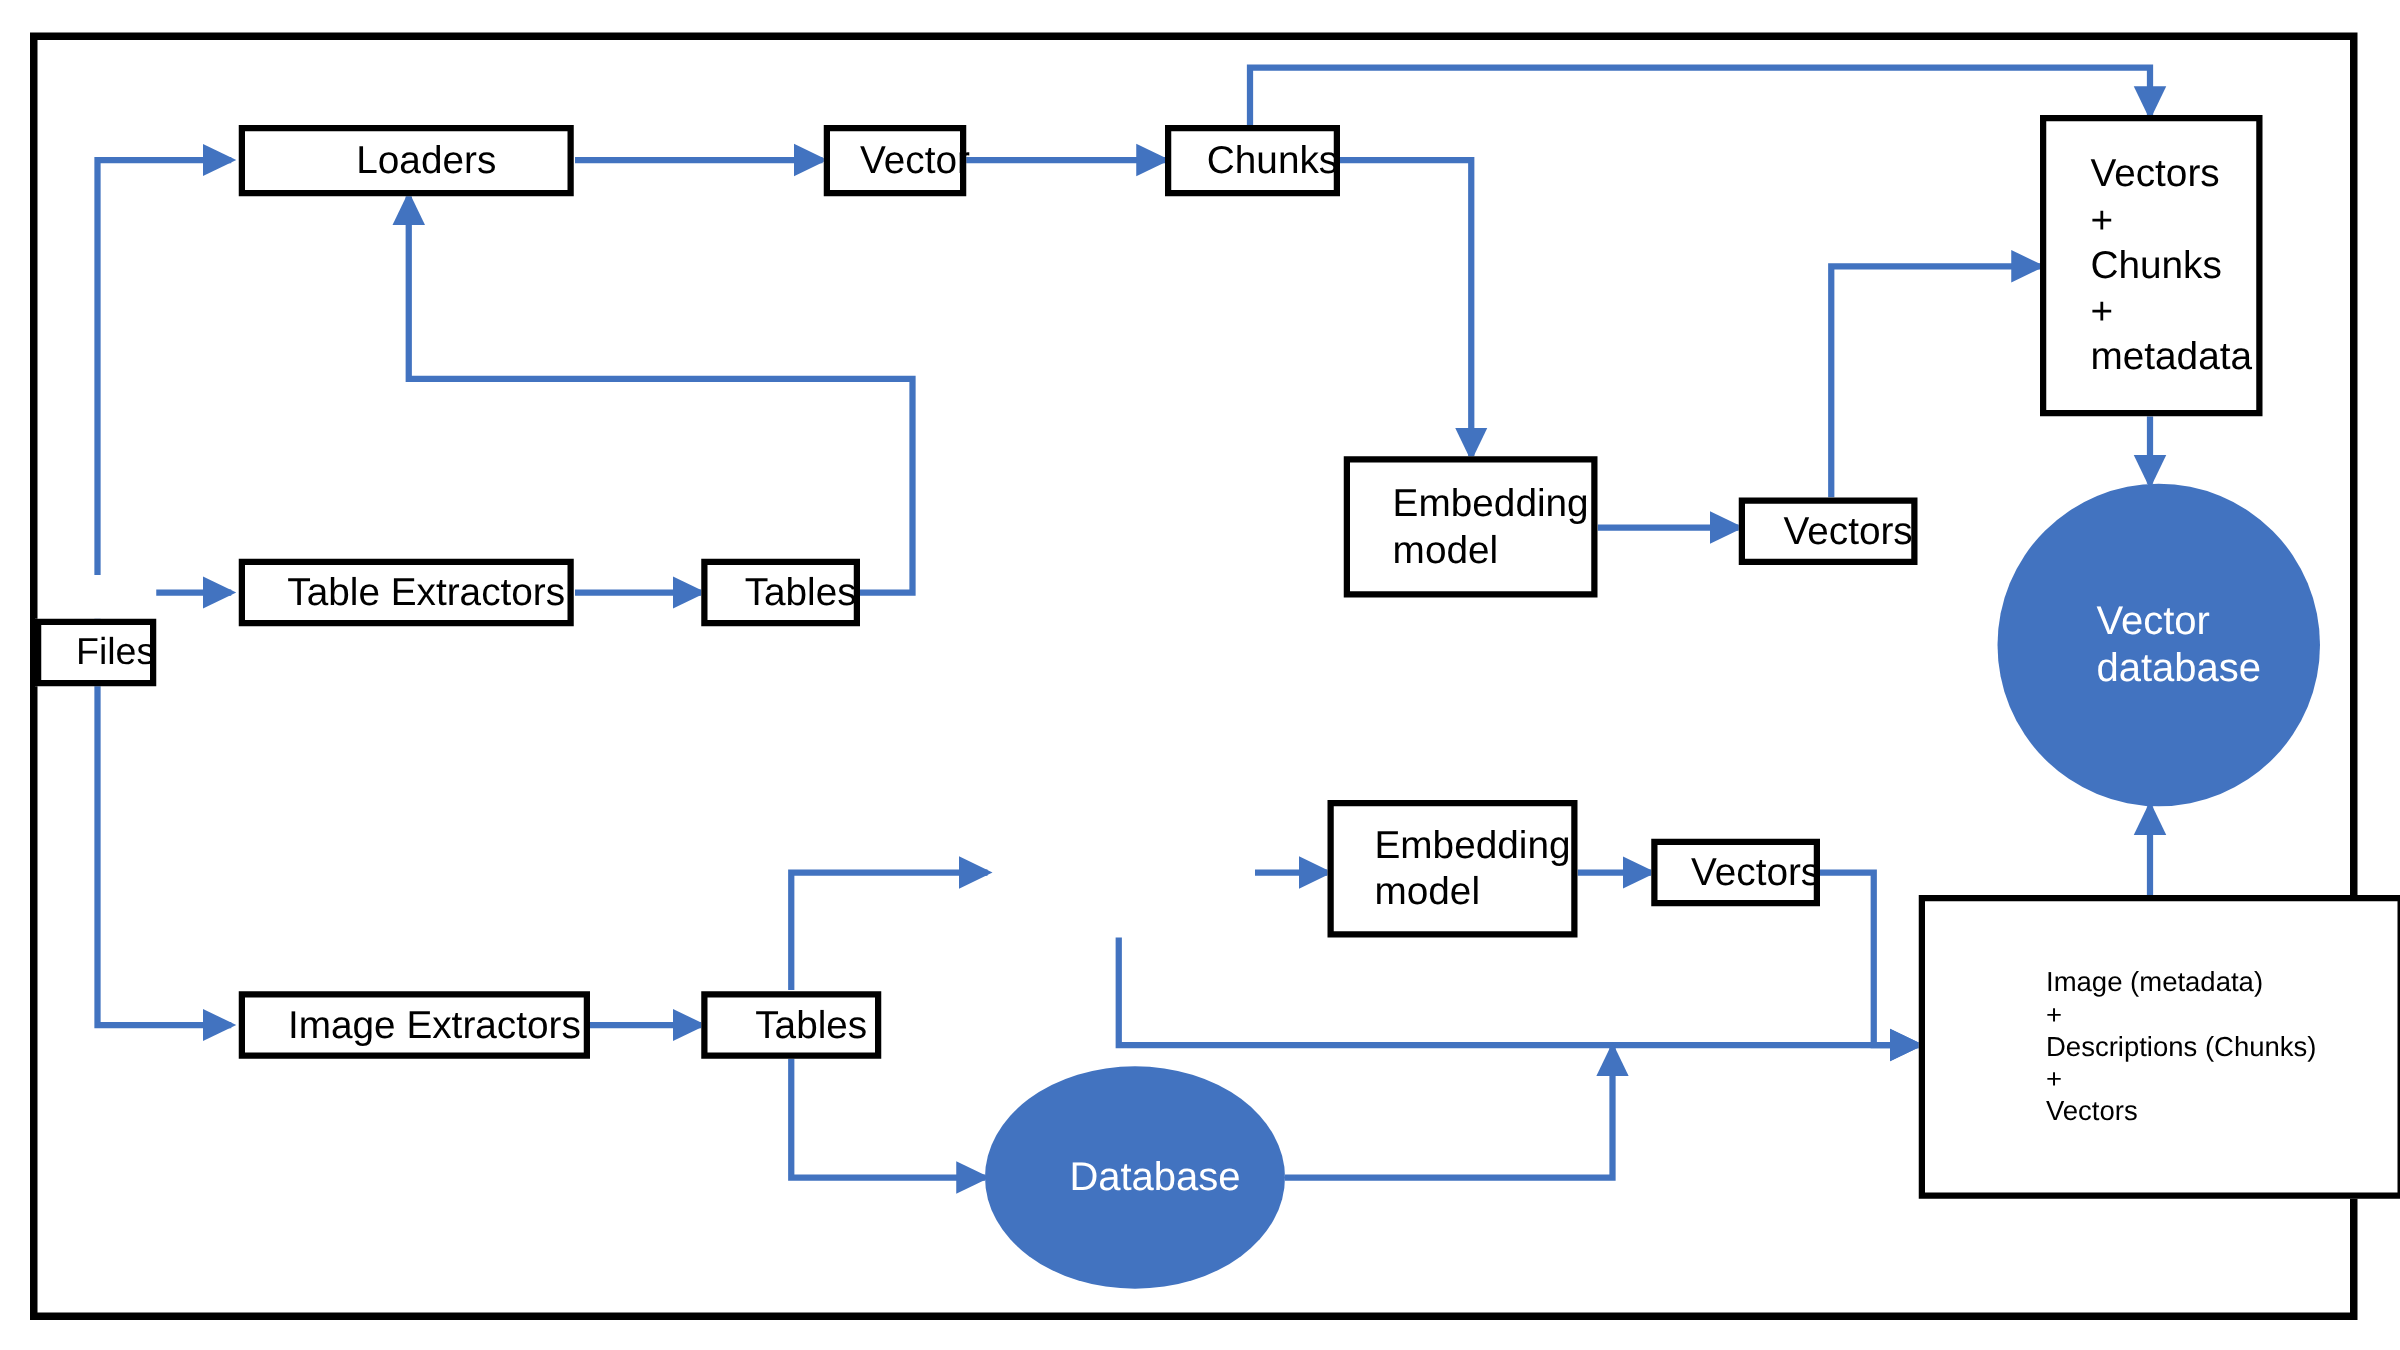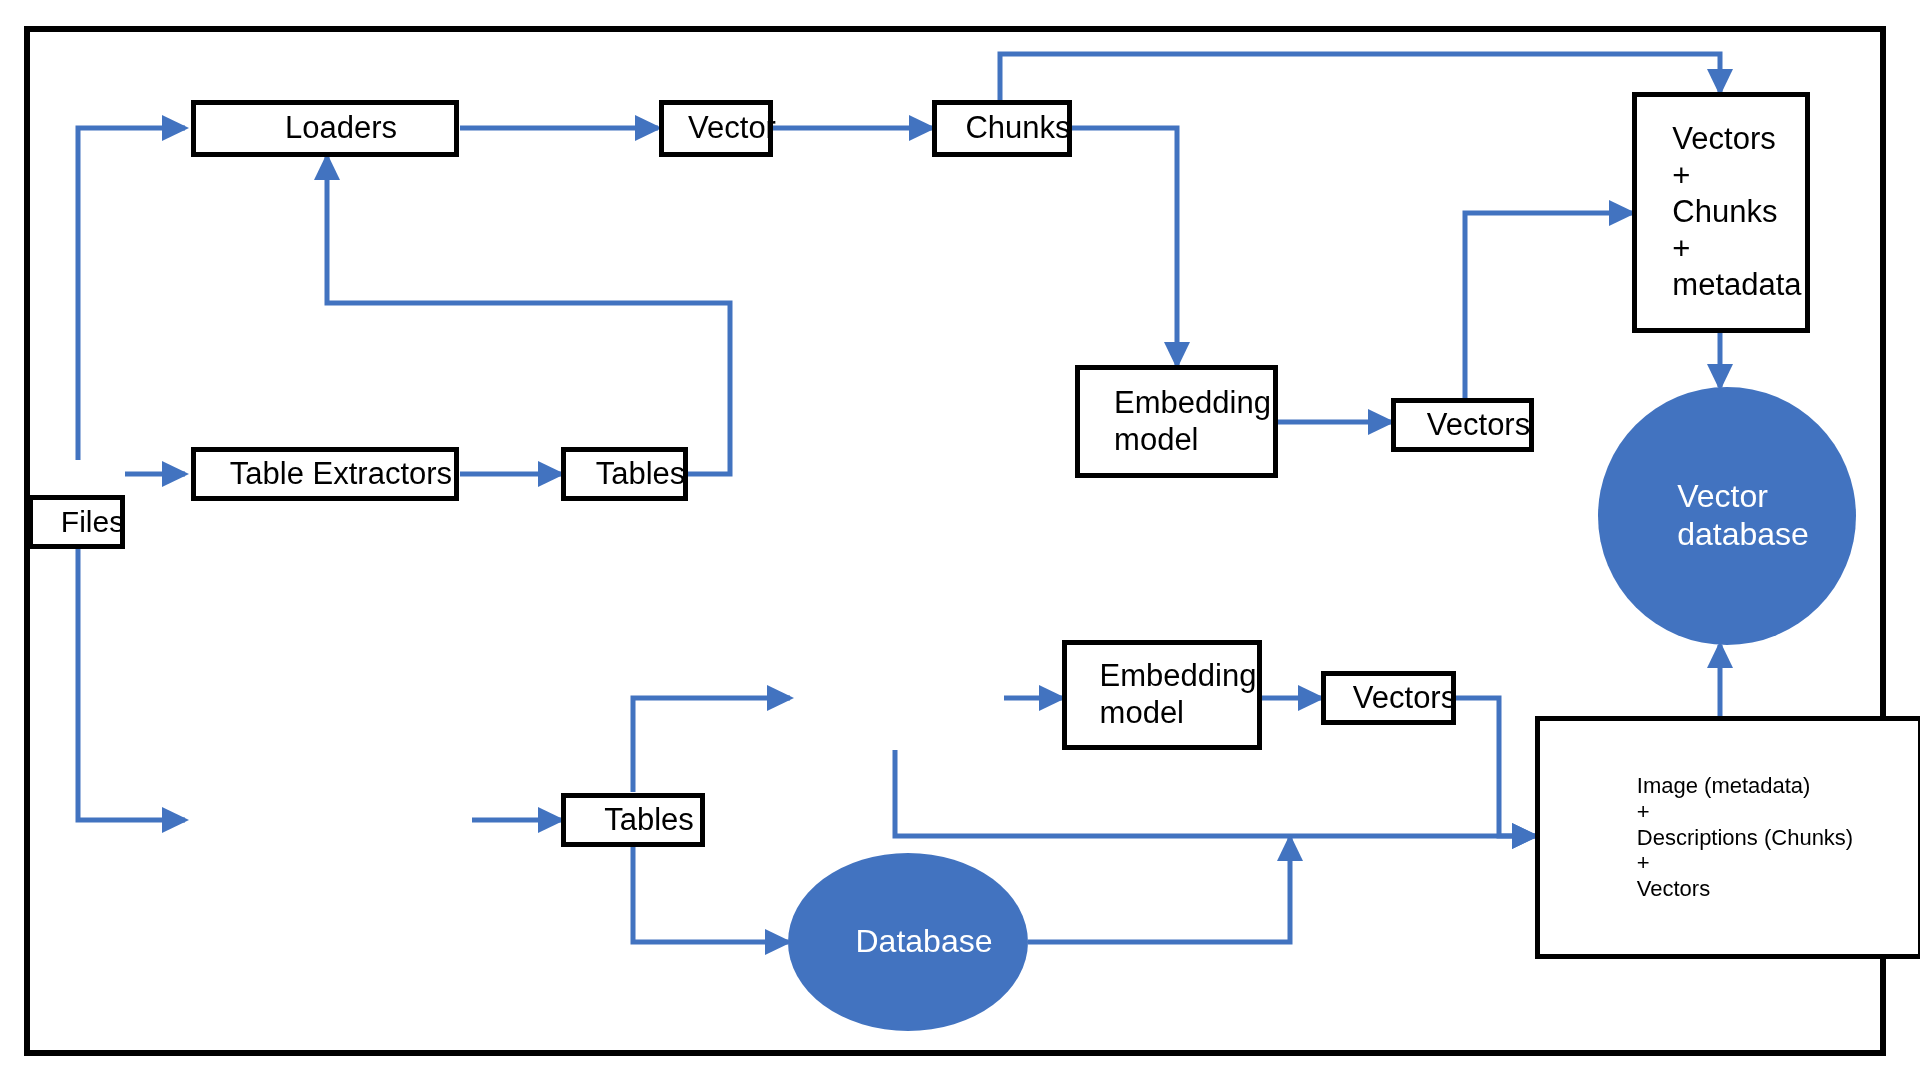--- a/index.html
+++ b/index.html
@@ -156,20 +156,23 @@
 Chunks
 +
 metadata</span>
   </div>
 
   <div class="node ellipse stack" style="left:1598px; top:387px; width:258px; height:258px;">
     <span>Vector
 database</span>
   </div>
 
+  <div class="node box" style="left:191px; top:793px; width:281px; height:54px;">
+    <span>Image Extractors</span>
+  </div>
 
   <div class="node box" style="left:561px; top:793px; width:144px; height:54px;">
     <span>Tables</span>
   </div>
 
 
   <div class="node box stack" style="left:1062px; top:640px; width:200px; height:110px;">
     <span>Embedding
 model</span>
   </div>

